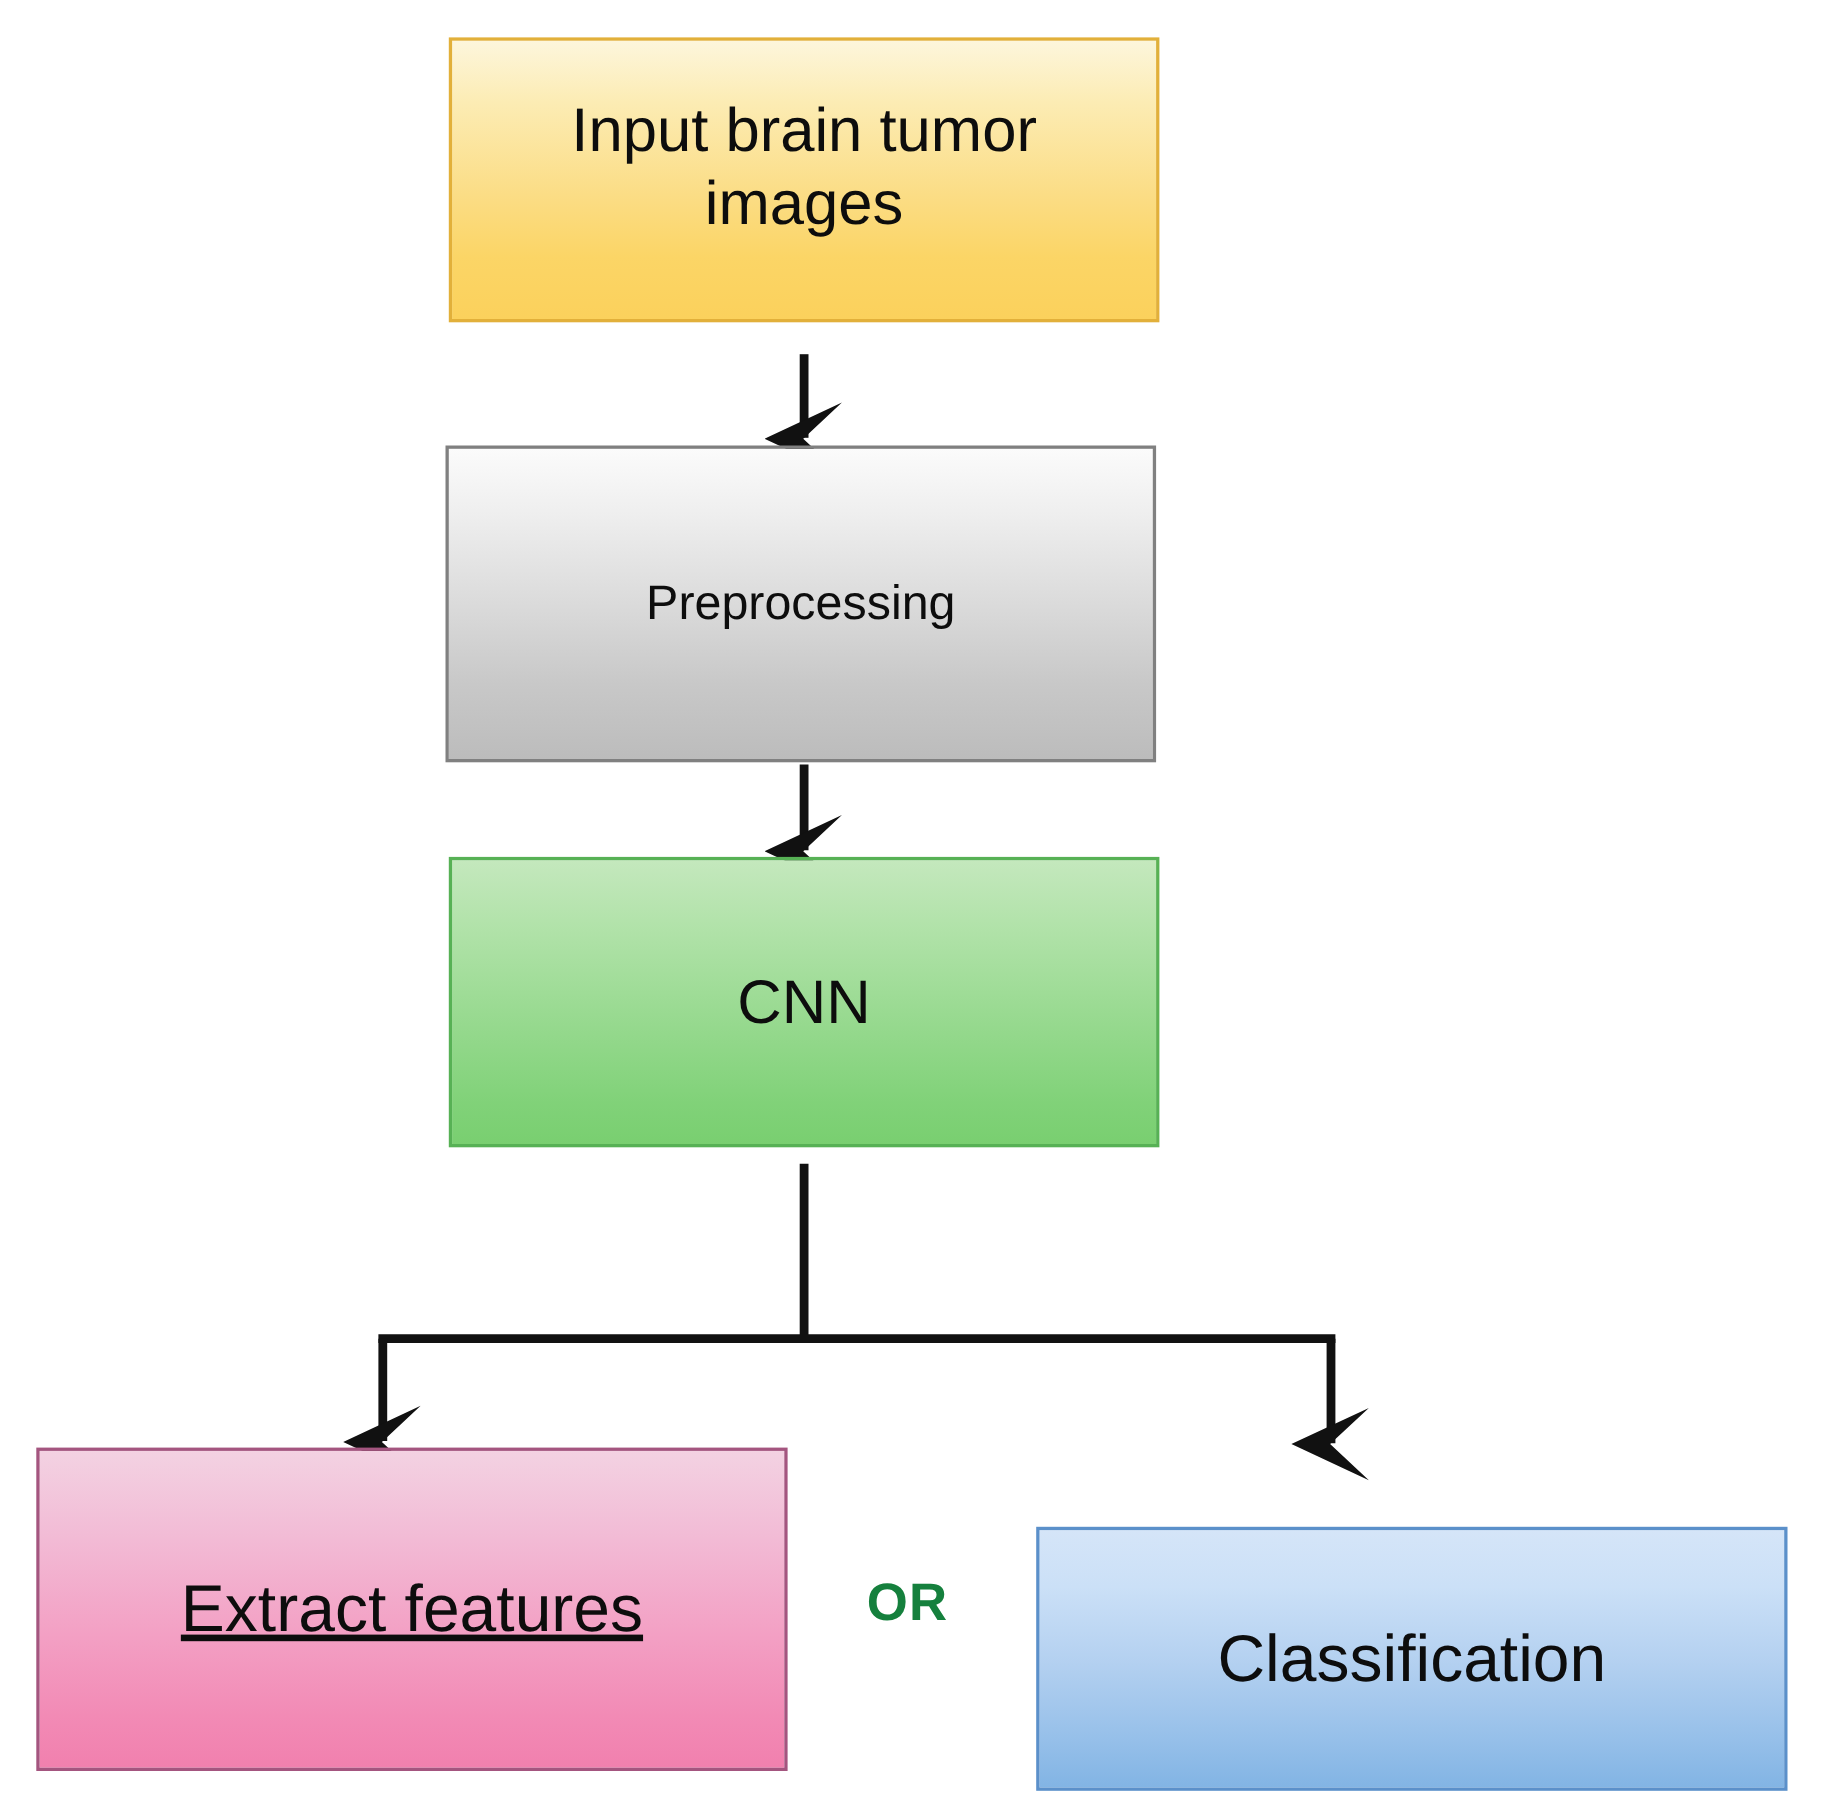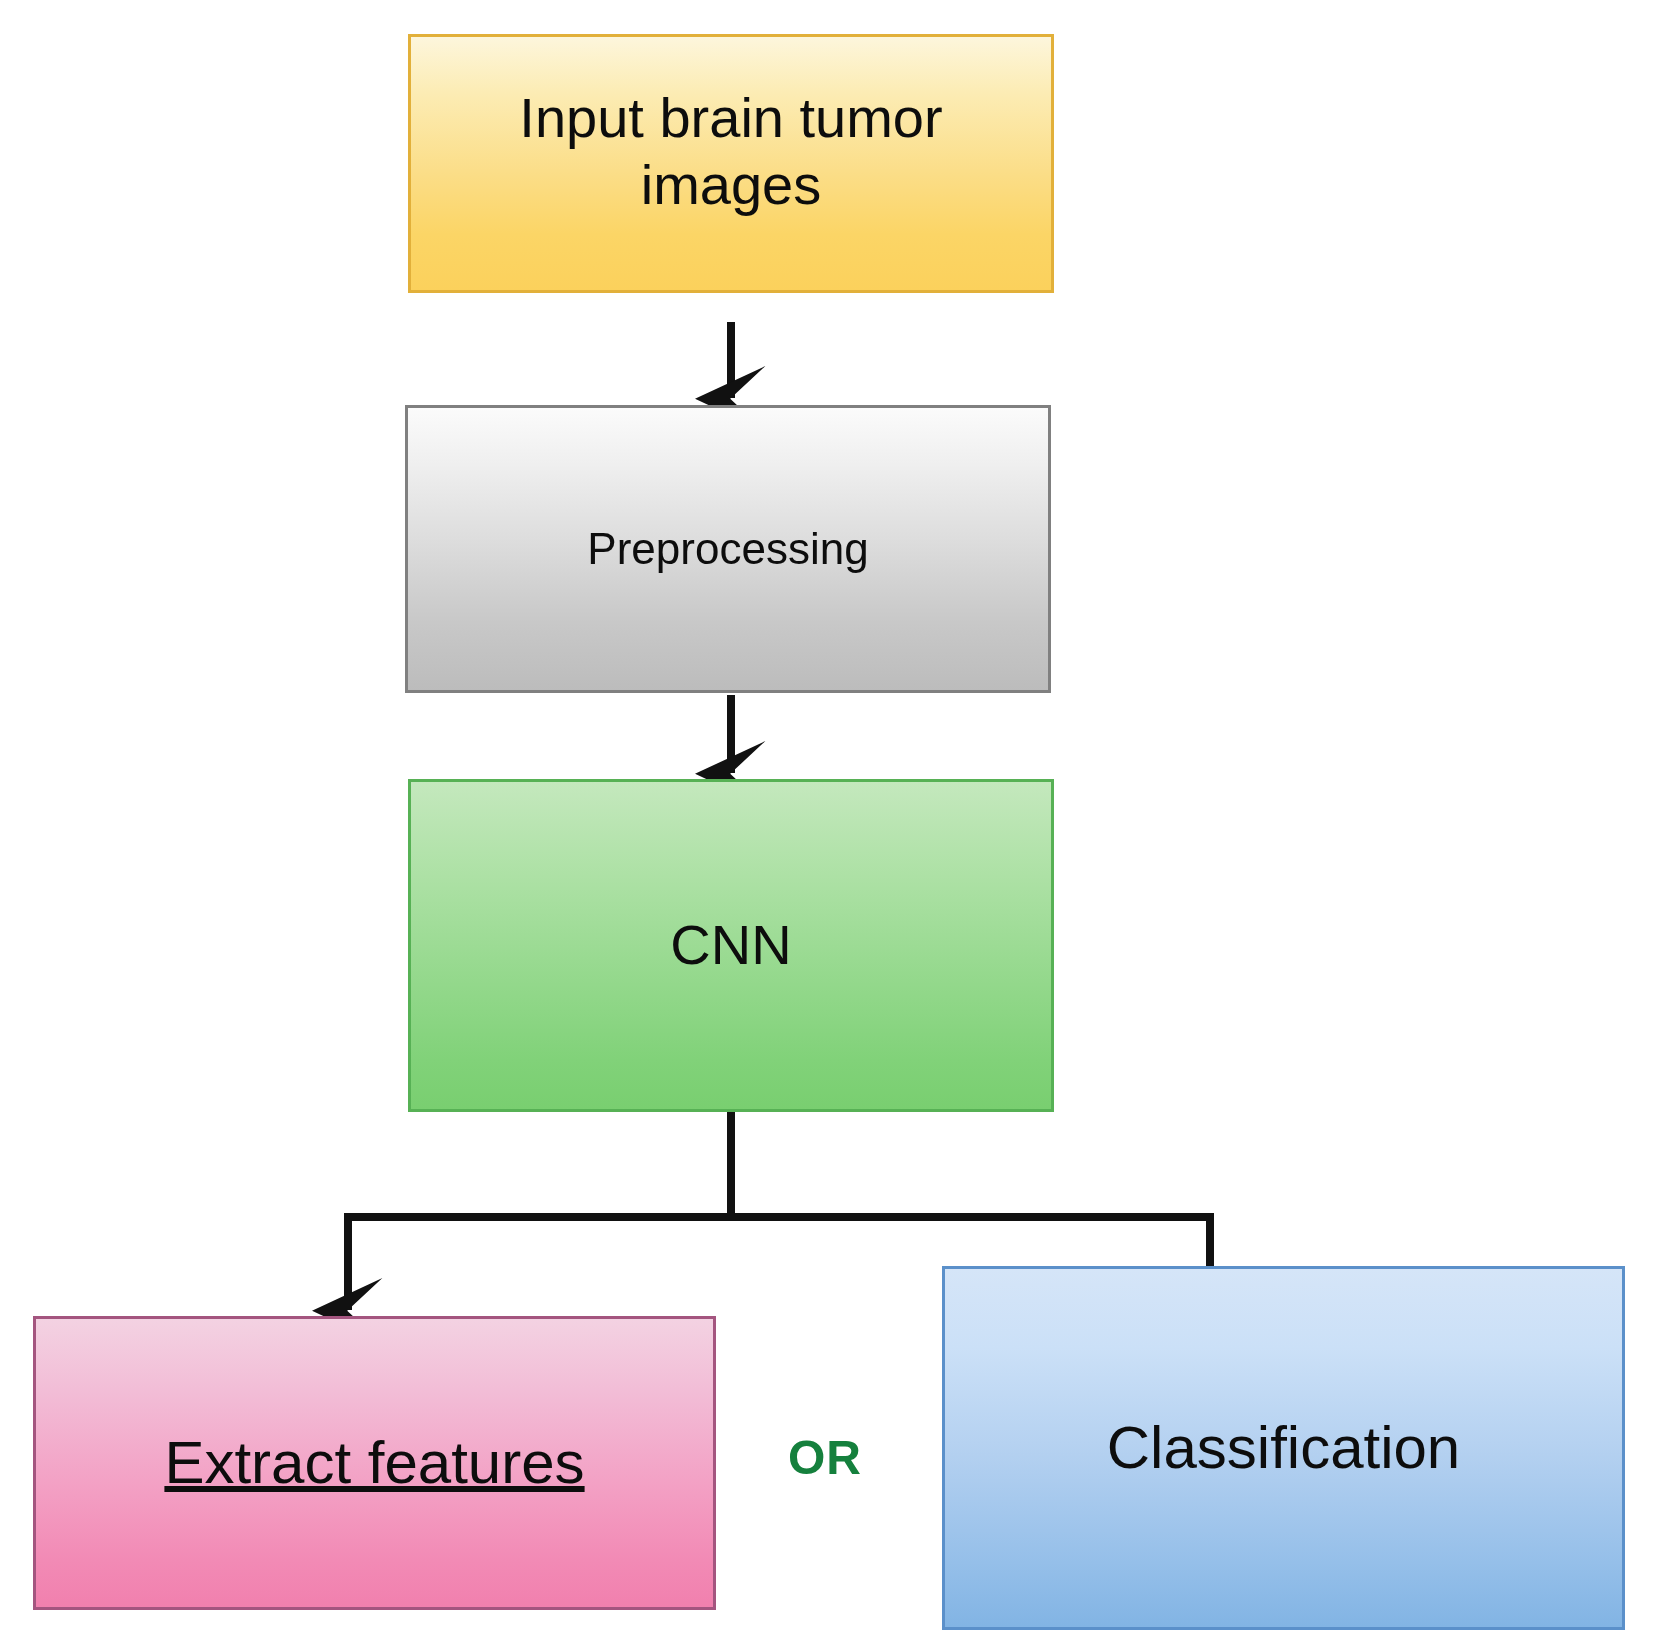--- a/index.html
+++ b/index.html
@@ -73,42 +73,42 @@
     height: 288px;
     border: 3px solid #808080;
     background: linear-gradient(to bottom, #fbfbfb 0%, #efefef 20%, #dcdcdc 48%, #c8c8c8 76%, #bcbcbc 100%);
     font-size: 44px;
   }
 
   #node-cnn {
     left: 408px;
     top: 779px;
     width: 646px;
-    height: 333px;
+    height: 264px;
     border: 3px solid #57b155;
     background: linear-gradient(to bottom, #c4e8bd 0%, #b0e2a8 25%, #96d98e 58%, #81d279 85%, #79cf70 100%);
     font-size: 56px;
   }
 
   #node-extract {
     left: 33px;
     top: 1316px;
     width: 683px;
     height: 294px;
     border: 3px solid #a4557f;
     background: linear-gradient(to bottom, #f3d2e2 0%, #f2bcd6 26%, #f3a0c4 58%, #f28ab5 84%, #f180ae 100%);
     font-size: 60px;
     text-decoration: underline;
   }
 
   #node-classification {
     left: 942px;
-    top: 1266px;
+    top: 1388px;
     width: 683px;
-    height: 364px;
+    height: 240px;
     border: 3px solid #5b90ca;
     background: linear-gradient(to bottom, #d5e5f8 0%, #cbe0f7 22%, #b3d0f0 52%, #95bfe9 82%, #82b4e4 100%);
     font-size: 60px;
   }
 
   
   #or-label {
     position: absolute;
     z-index: 3;
     left: 716px;

